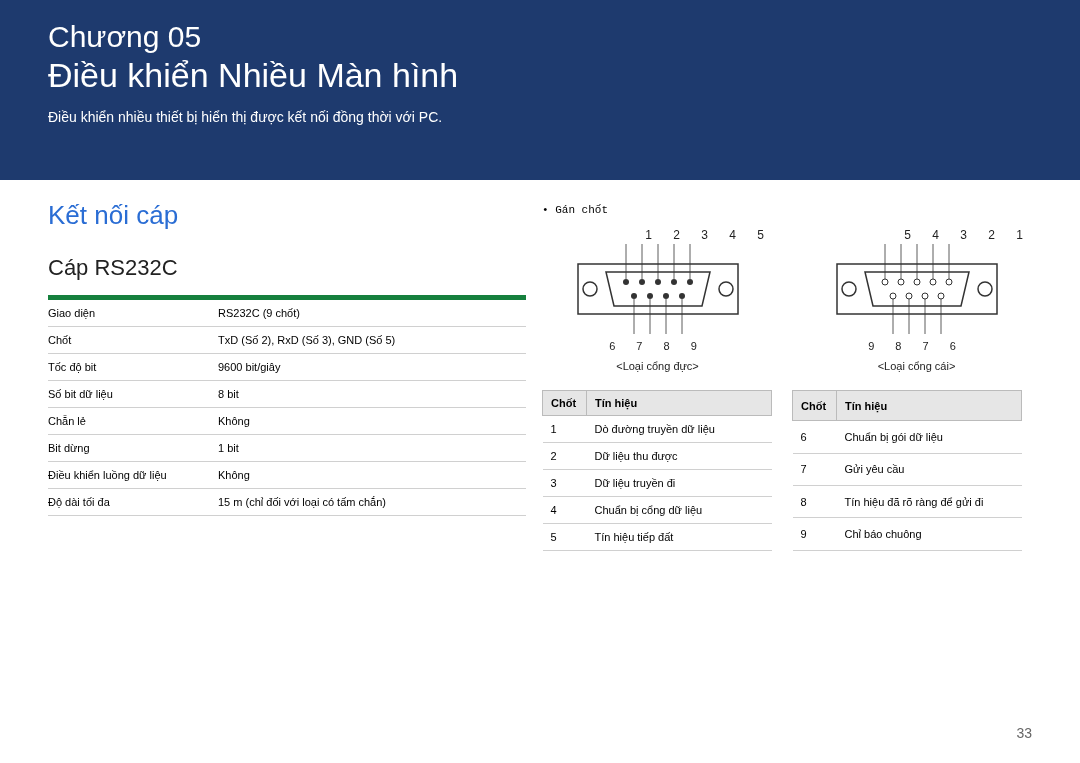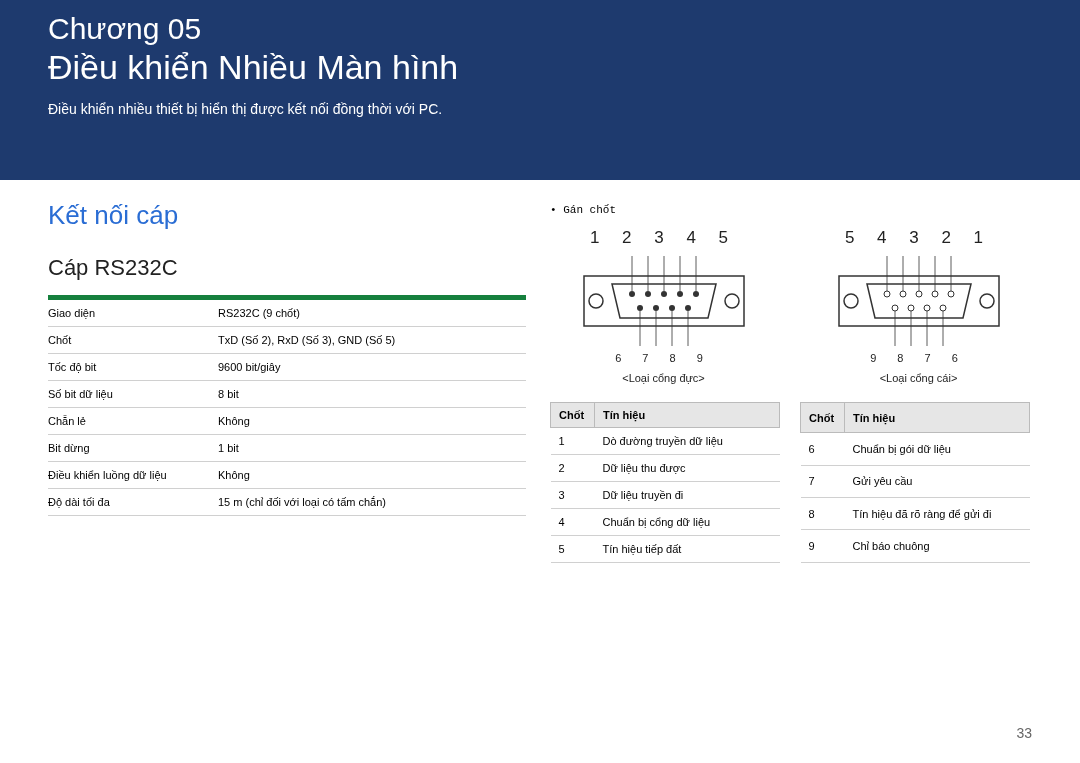--- a/index.html
+++ b/index.html
@@ -1,34 +1,34 @@
 <!DOCTYPE html>
 <html><head>
 <meta charset="utf-8">
 <style>
 * { margin: 0; padding: 0; box-sizing: border-box; }
 body { font-family: Arial, Helvetica, sans-serif; background: #fff; width: 1080px; height: 763px; position: relative; }
-.header { background: #1e3a6e; color: #fff; padding: 12px 48px 20px 48px; height: 180px; }
+.header { background: #1e3a6e; color: #fff; padding: 20px 48px 20px 48px; height: 180px; }
 .chapter-label { font-size: 30px; font-weight: 400; margin-bottom: 2px; }
 .chapter-title { font-size: 34px; font-weight: 400; margin-bottom: 14px; }
 .chapter-desc { font-size: 14px; font-weight: 300; }
-.content { display: flex; padding: 20px 48px 0 48px; gap: 24px; }
+.content { display: flex; padding: 20px 48px 0 48px; gap: 16px; }
 .left-col { width: 478px; }
 .right-col { flex: 1; padding-top: 4px; }
 .section-title { color: #2a6dd4; font-size: 26px; font-weight: 400; margin-bottom: 24px; }
 .sub-title { font-size: 22px; font-weight: 500; margin-bottom: 14px; color: #222; }
 .spec-table { width: 100%; border-collapse: collapse; font-size: 11px; }
 .spec-table td { padding: 7px 6px 7px 0; border-bottom: 1px solid #d0d0d0; vertical-align: top; }
 .spec-table tr:first-child td { border-top: 5px solid #15803d; }
 .spec-table td:first-child { width: 170px; }
 .bullet { font-size: 11px; margin-bottom: 12px; font-family: Liberation Mono, monospace; }
 .bullet::before { content: "• "; }
 .diagrams { display: flex; gap: 28px; margin-bottom: 18px; }
 .diagram { flex: 1; text-align: center; }
-.pin-nums { font-size: 17px; letter-spacing: 9px; color: #222; margin-bottom: 8px; }
+.pin-nums { font-size: 12px; letter-spacing: 9px; color: #222; margin-bottom: 2px; text-align: right; }
 .pin-nums-bot { font-size: 11px; letter-spacing: 9px; color: #222; margin-top: 2px; }
 .connector { margin: 0 auto; }
 .conn-label { font-size: 11px; margin-top: 8px; color: #222; }
 .pin-tables { display: flex; gap: 20px; }
 .pin-table { width: 230px; border-collapse: collapse; font-size: 11px; }
 .pin-table th { background: #e6e6e6; border: 1px solid #bbb; padding: 6px 8px; text-align: left; font-weight: 600; }
 .pin-table td { border-bottom: 1px solid #d0d0d0; padding: 7px 8px; }
 .pin-table td:first-child { width: 44px; }
 .page-num { position: absolute; bottom: 22px; right: 48px; font-size: 14px; color: #666; }
 </style>

